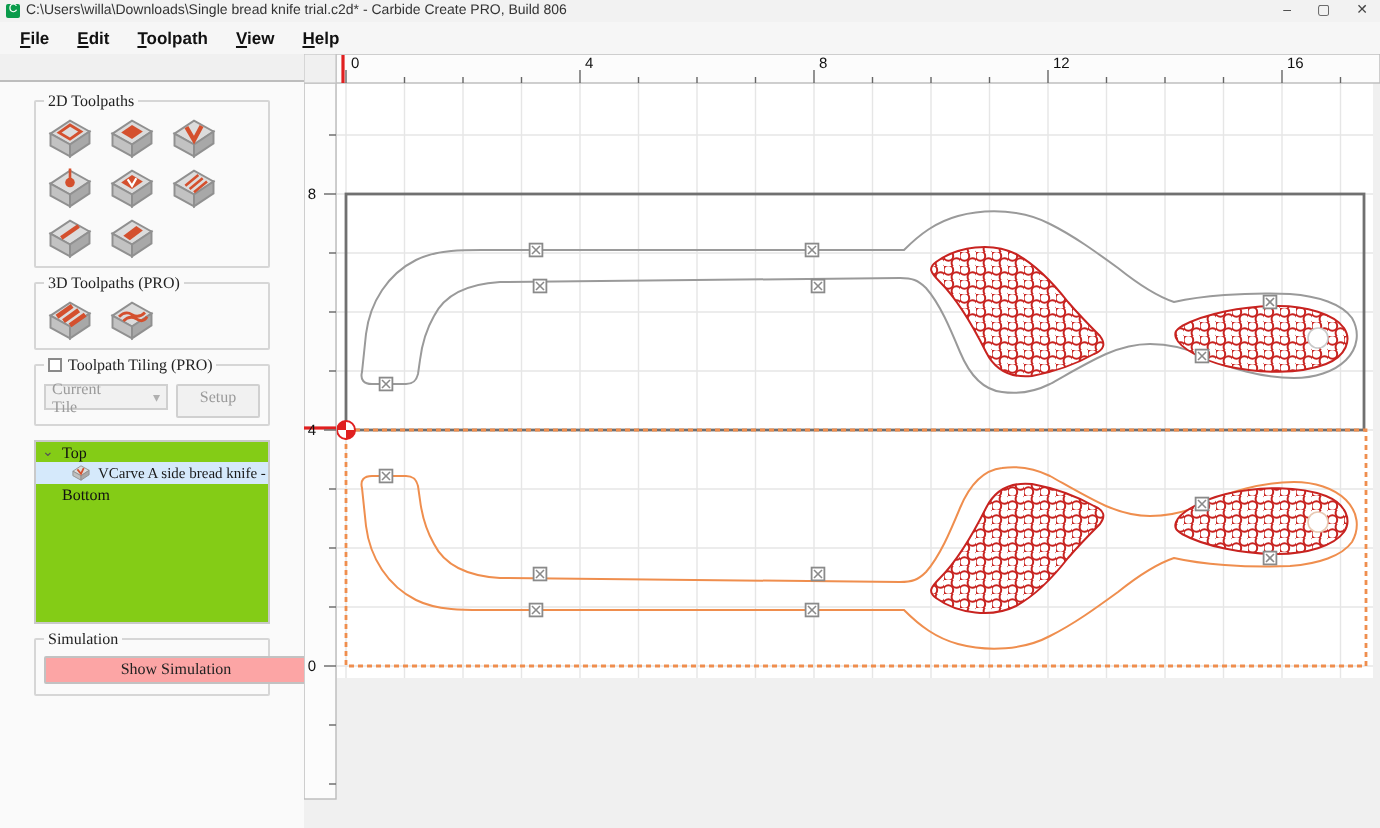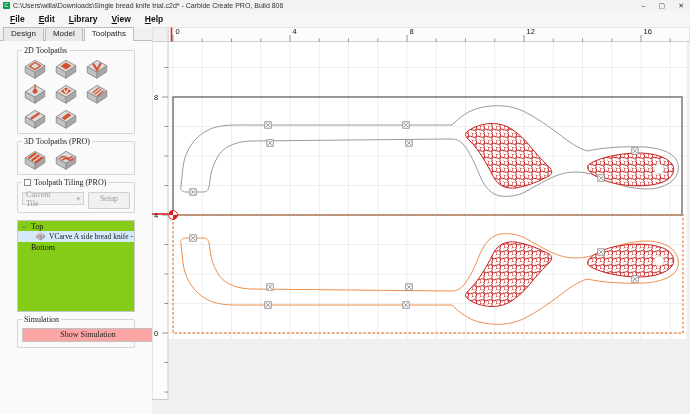--- a/index.html
+++ b/index.html
@@ -66,33 +66,28 @@
   <div class="win-controls">
     <span class="win-btn">–</span>
     <span class="win-btn">▢</span>
     <span class="win-btn">✕</span>
   </div>
 </div>
 
 <div class="menubar">
   <span class="menu-item">File</span>
   <span class="menu-item">Edit</span>
-  <span class="menu-item">Library</span>
+  <span class="menu-item">Toolpath</span>
   <span class="menu-item">View</span>
   <span class="menu-item">Help</span>
 </div>
 
 <div class="main">
 
   <div class="sidebar">
-    <div class="tabs">
-      <div class="tab">Design</div>
-      <div class="tab">Model</div>
-      <div class="tab active">Toolpaths</div>
-    </div>
     <div class="panel-body">
 
       <div class="groupbox">
         <div class="gb-label">2D Toolpaths</div>
         <div class="icon-grid" id="grid-2d">
             <svg class="tp-icon" viewBox="0 0 24 20">
     <polygon points="3,8 12,2 21,7 12,13" fill="#dcdcdc" stroke="#909090" stroke-width="0.9"></polygon>
     <polygon points="3,8 12,13 12,18.5 3,13.5" fill="#c2c2c2" stroke="#909090" stroke-width="0.9"></polygon>
     <polygon points="12,13 21,7 21,12.5 12,18.5" fill="#a8a8a8" stroke="#909090" stroke-width="0.9"></polygon>
     <polygon points="7,7.5 12,4 17,7 12,10.5" fill="none" stroke="#d4502e" stroke-width="1.3"></polygon>

